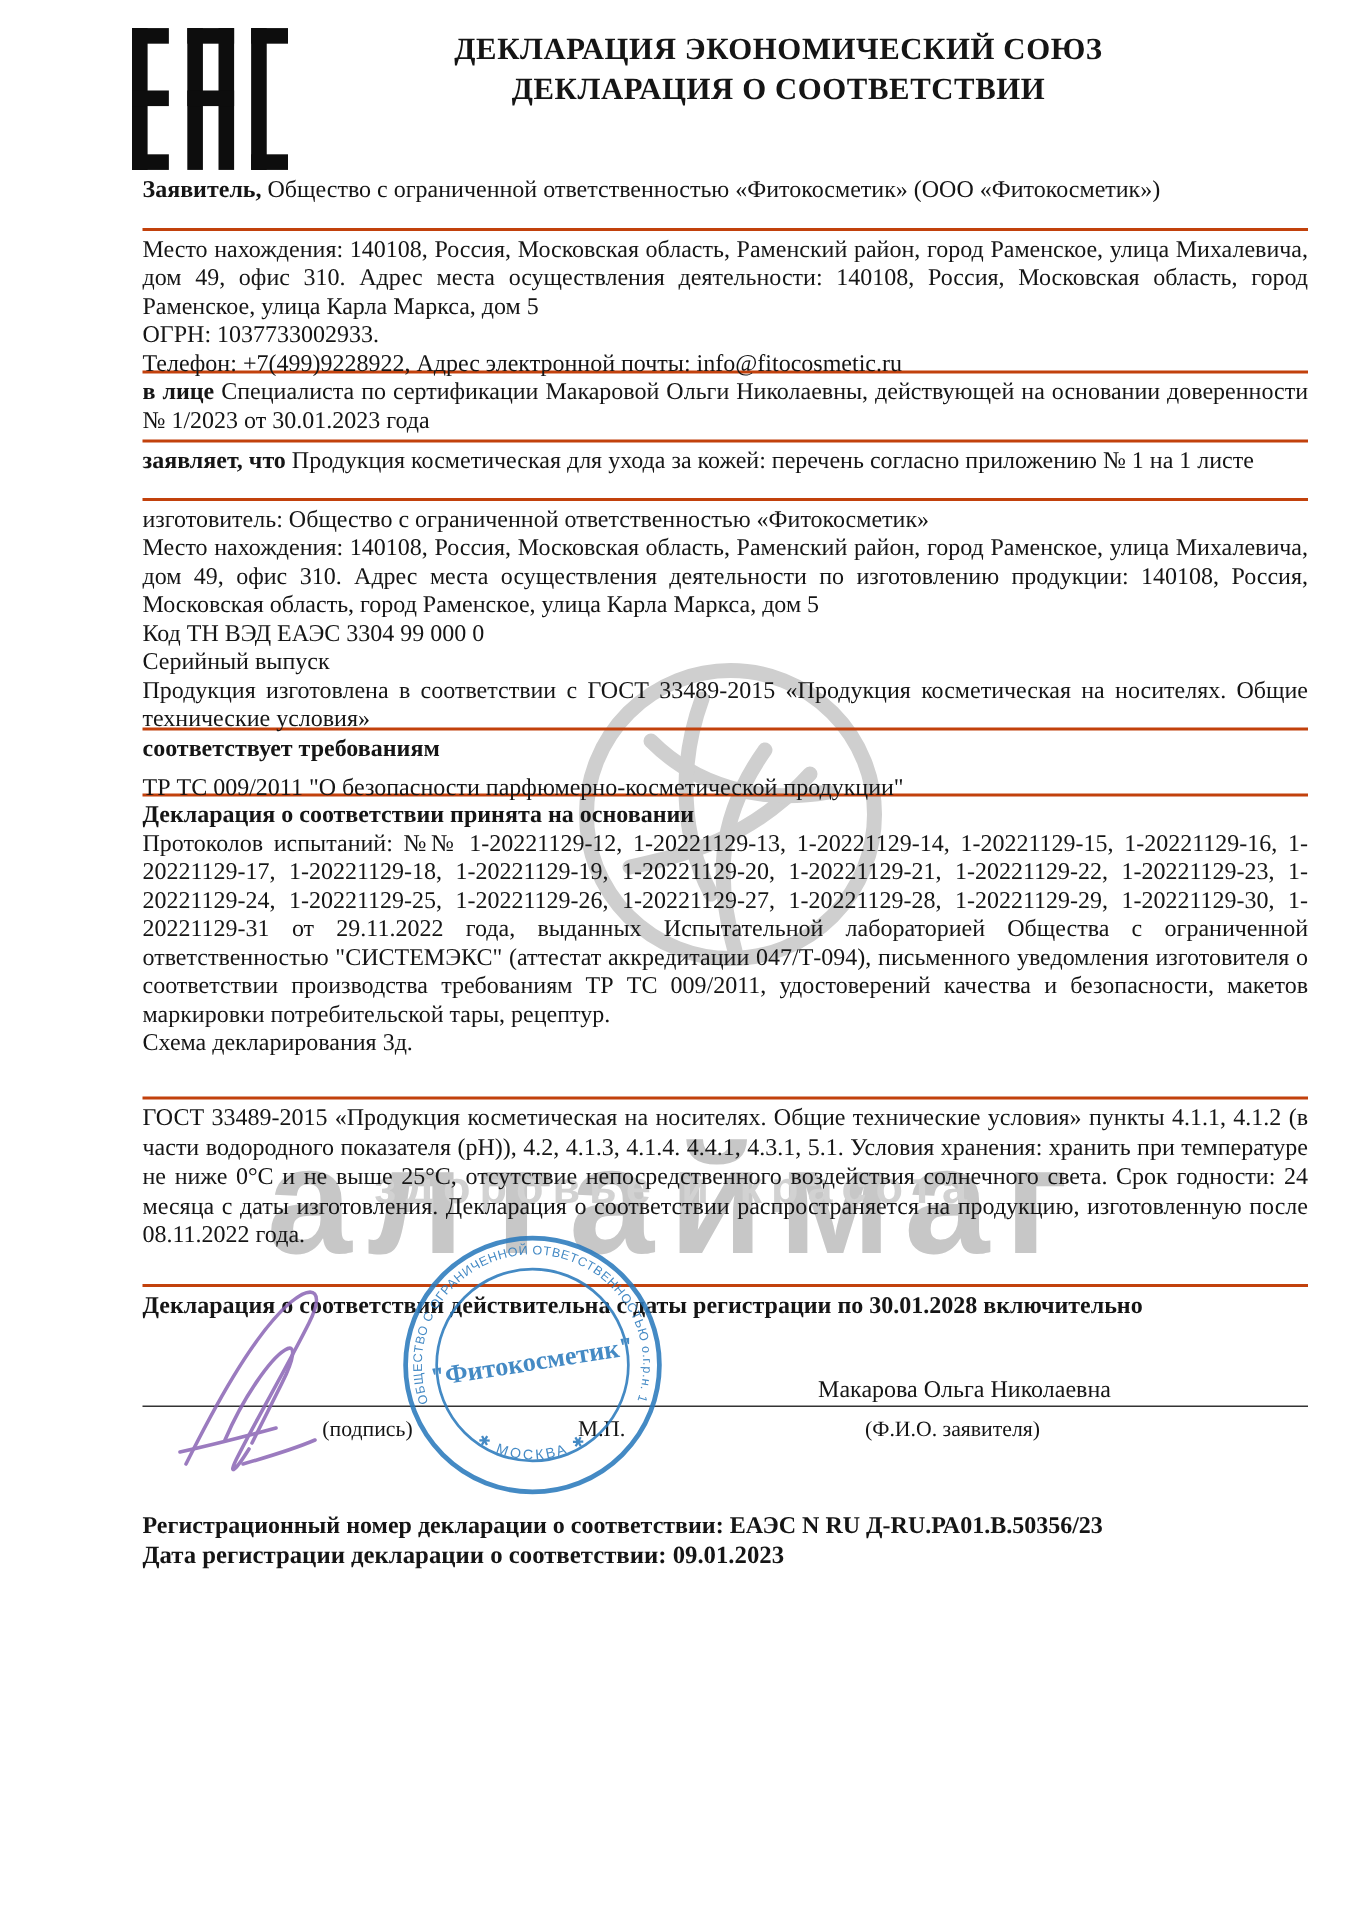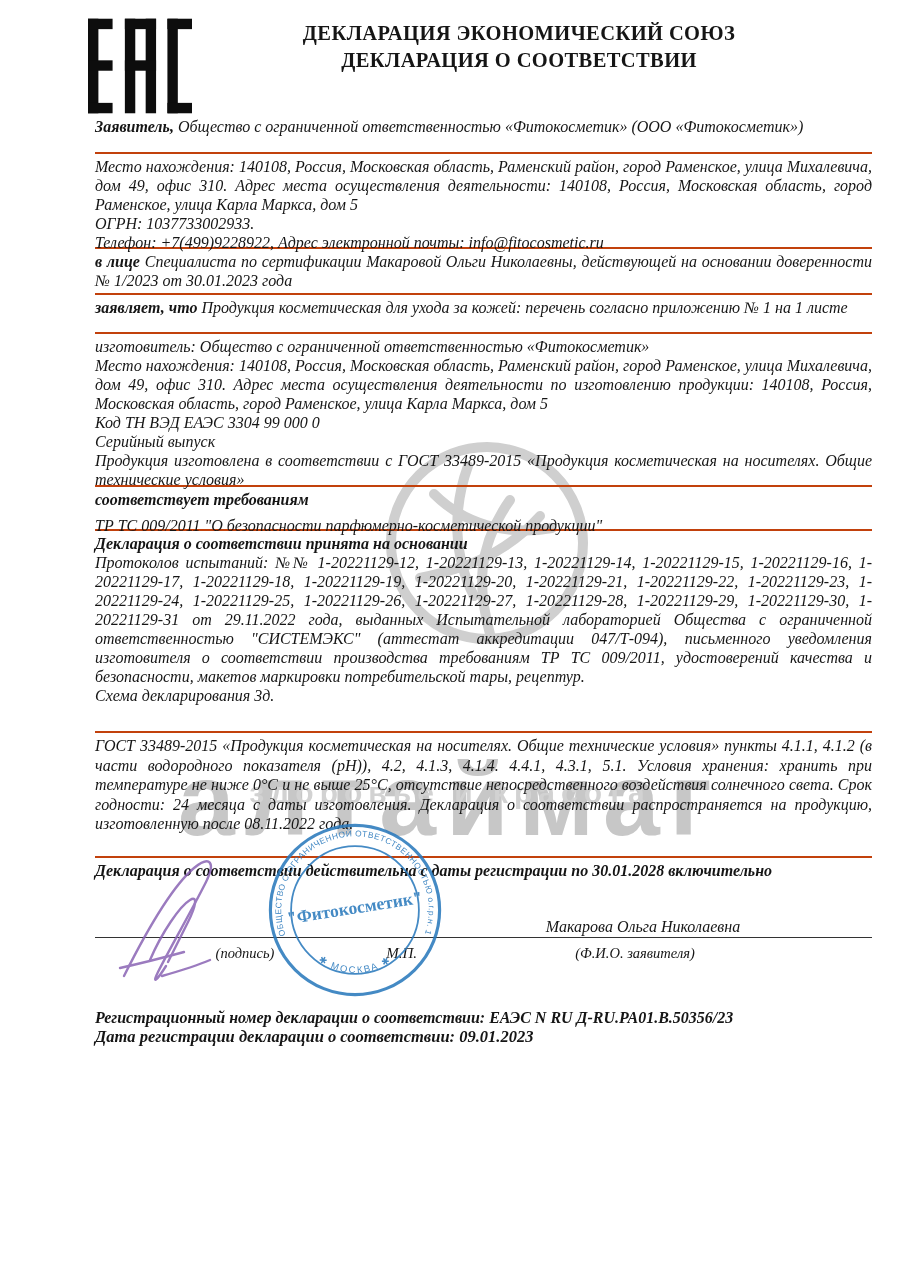--- a/index.html
+++ b/index.html
@@ -13,21 +13,21 @@
   .wm-tagline{left:0;right:0;top:776px;text-align:center;
             font-family:"Liberation Sans", sans-serif;font-weight:bold;
             font-size:30px;letter-spacing:6px;color:#d2d2d2;}
   .wm-emblem{left:372px;top:428px;}
   
   .eac-logo{position:absolute;left:88px;top:18px;z-index:1;}
   .doc-title{position:absolute;left:150px;right:12px;top:20px;z-index:1;
              text-align:center;font-weight:bold;font-size:20.5px;line-height:27px;letter-spacing:0.4px;}
   
   .content{position:absolute;left:95px;top:0;width:777px;z-index:1;
-           font-size:16px;line-height:19px;font-style:italic;}
+           font-size:16px;line-height:19px;}
   .content p{margin:0;text-align:justify;}
   .sec{border-top:2px solid #c2410c;padding-top:3px;box-sizing:border-box;}
   .b{font-weight:bold;}
   #p-applicant{margin-top:117px;height:35px;}
   #sec-address{height:95px;}
   #sec-inperson{height:46px;}
   #sec-declares{height:39px;}
   #sec-manufacturer{height:153px;}
   #sec-requirements{height:44px;}
   #sec-requirements .req-text{margin-top:7px;}

